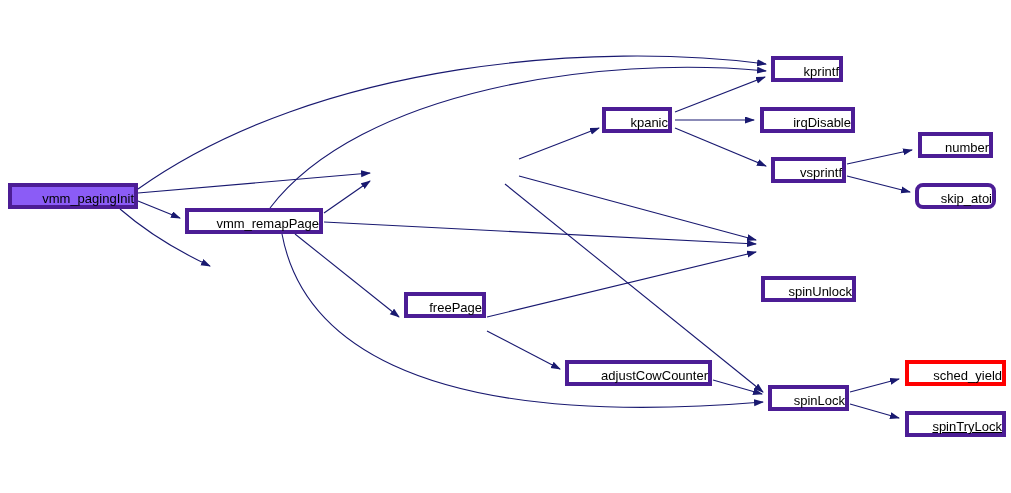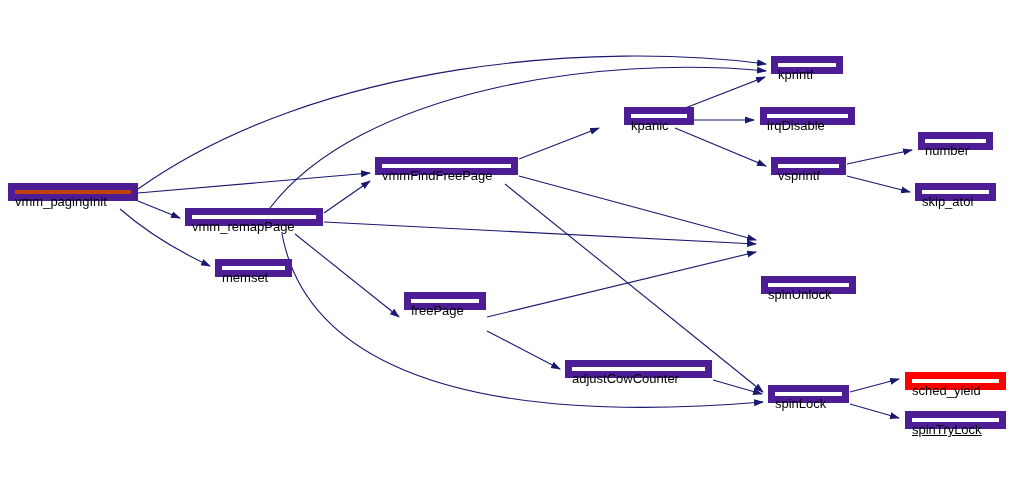--- a/index.html
+++ b/index.html
@@ -19,37 +19,36 @@
     position: absolute;
     left: 0;
     top: 0;
     width: 1011px;
     height: 493px;
     z-index: 1;
   }
   .node {
     position: absolute;
     box-sizing: border-box;
-    height: 18px;
-    border: 7px solid #4c1d95;
+    height: 26px;
+    border: 4px solid #4c1d95;
     background: #ffffff;
     color: #000000;
     font-size: 13px;
     line-height: 24px;
-    text-align: left;
+    text-align: right;
     white-space: nowrap;
     z-index: 2;
     cursor: pointer;
   }
   .node.root {
-    background: #c2410c;
+    background: #8b5cf6;
   }
   .node.red {
     border-color: #ff0000;
-    margin-top: 12px;
   }
   path.edge {
     fill: none;
     stroke: #191970;
     stroke-width: 1.1;
   }
 </style>
 </head>
 <body>
 
@@ -88,28 +87,26 @@
     <path class="edge" d="M 487 331 L 560 369" marker-end="url(#arrow)"></path>
 
     <path class="edge" d="M 713 380 L 762 394" marker-end="url(#arrow)"></path>
 
     <path class="edge" d="M 850 392 L 899 379" marker-end="url(#arrow)"></path>
     <path class="edge" d="M 850 404 L 899 418" marker-end="url(#arrow)"></path>
   </svg>
 
   <div class="node root" style="left:8px;   top:183px; width:130px;">vmm_pagingInit</div>
   <div class="node" style="left:185px; top:208px; width:138px;">vmm_remapPage</div>
-  <div class="node" style="left:215px; top:259px; width:77px;">memset</div>
-  <div class="node" style="left:375px; top:157px; width:143px;">vmmFindFreePage</div>
   <div class="node" style="left:404px; top:292px; width:82px;">freePage</div>
-  <div class="node" style="left:624px; top:107px; width:70px;">kpanic</div>
+  <div class="node" style="left:602px; top:107px; width:70px;">kpanic</div>
   <div class="node" style="left:771px; top:56px;  width:72px;">kprintf</div>
   <div class="node" style="left:760px; top:107px; width:95px;">irqDisable</div>
   <div class="node" style="left:771px; top:157px; width:75px;">vsprintf</div>
   <div class="node" style="left:918px; top:132px; width:75px;">number</div>
-  <div class="node" style="left:915px; top:183px; width:81px;">skip_atoi</div>
+  <div class="node" style="left:915px; top:183px; width:81px;border-radius:8px;">skip_atoi</div>
   <div class="node" style="left:761px; top:233px; width:95px;margin-top:43px;">spinUnlock</div>
   <div class="node" style="left:565px; top:360px; width:147px;">adjustCowCounter</div>
   <div class="node" style="left:768px; top:385px; width:81px;">spinLock</div>
   <div class="node red" style="left:905px; top:360px; width:101px;">sched_yield</div>
   <div class="node" style="left:905px; top:411px; width:101px;text-decoration:underline;">spinTryLock</div>
 
 </div>
 
 </body></html>

